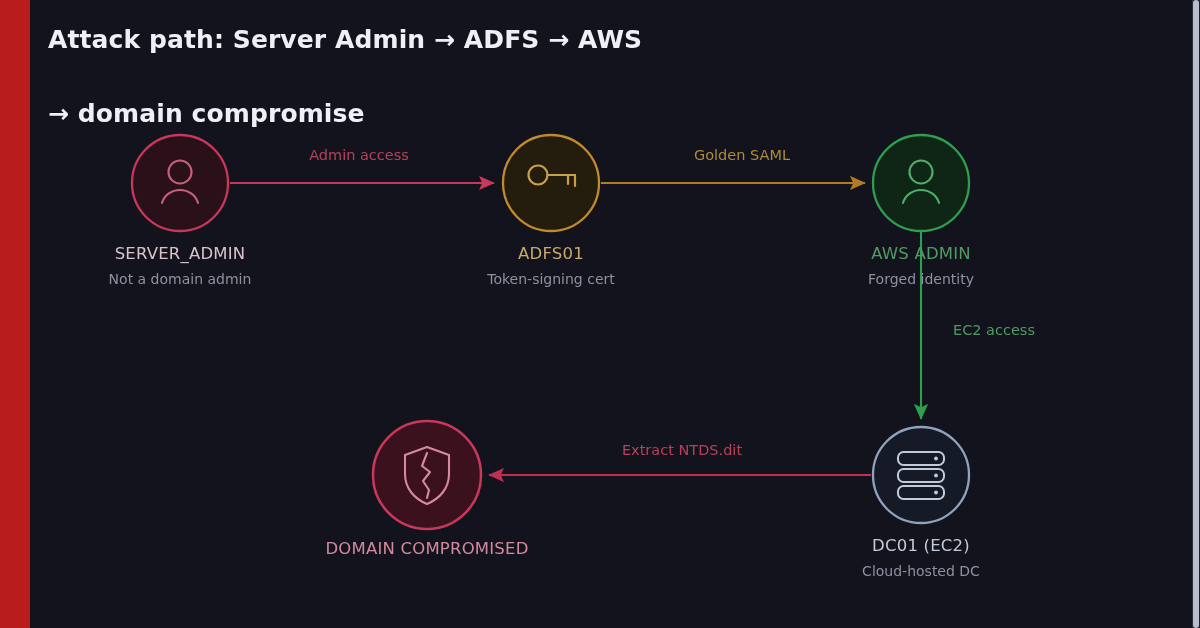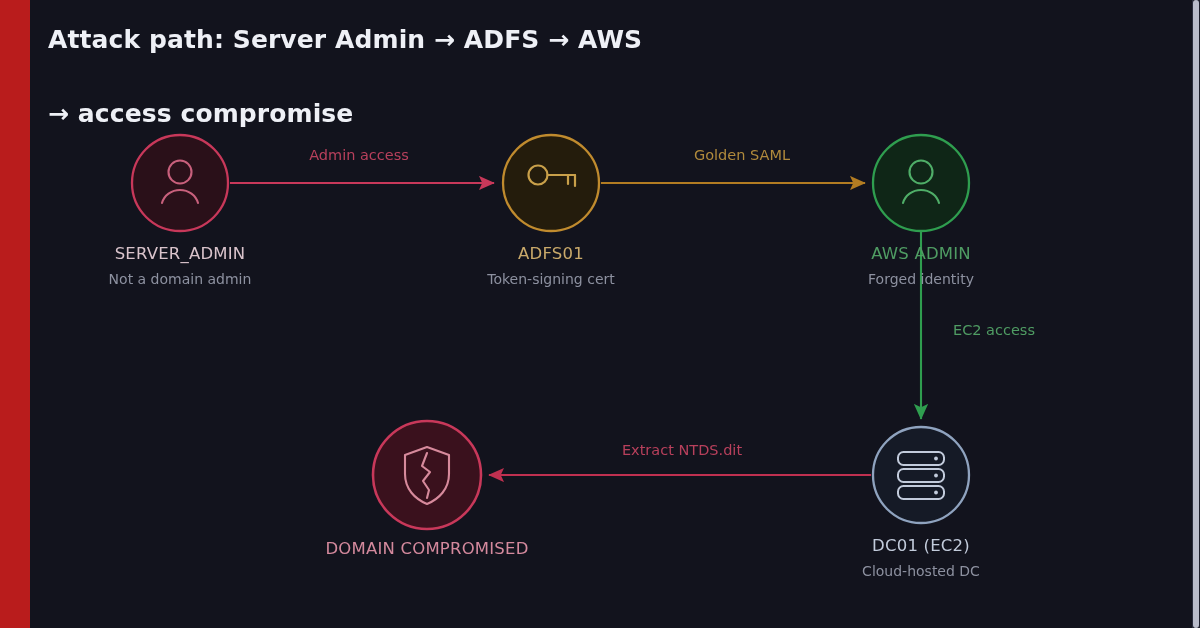--- a/index.html
+++ b/index.html
@@ -73,21 +73,21 @@
   }
 </style>
 </head>
 <body>
 
 <div id="root">
   <div class="page-col"></div>
 
   <div class="title-block">
     <span class="title-line1">Attack path: Server Admin → ADFS → AWS</span>
-    <span class="title-line2">→ access compromise</span>
+    <span class="title-line2">→ domain compromise</span>
   </div>
 
   <svg class="diagram" viewBox="0 0 1200 628">
     <defs>
       <marker id="ah-crimson" markerWidth="9" markerHeight="9" refX="7.2" refY="3.4" orient="auto" markerUnits="strokeWidth">
         <path d="M0,0 L7.6,3.4 L0,6.8 L1.6,3.4 Z" fill="#c8385a"></path>
       </marker>
       <marker id="ah-amber" markerWidth="9" markerHeight="9" refX="7.2" refY="3.4" orient="auto" markerUnits="strokeWidth">
         <path d="M0,0 L7.6,3.4 L0,6.8 L1.6,3.4 Z" fill="#b27c22"></path>
       </marker>

